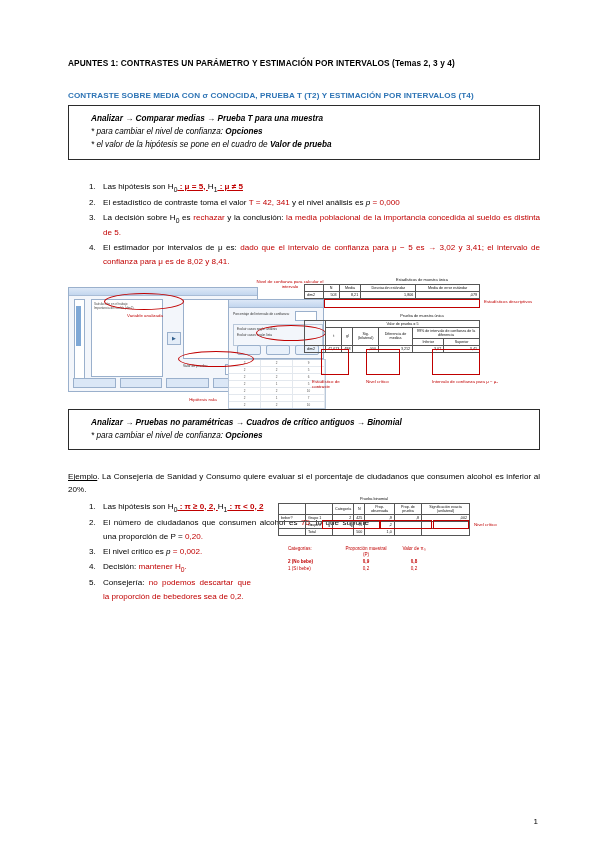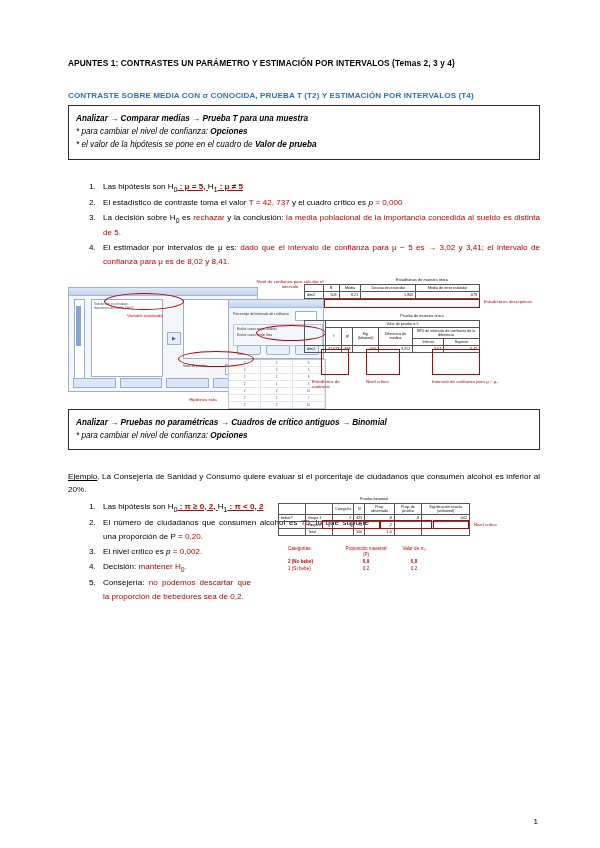--- a/index.html
+++ b/index.html
@@ -1,20 +1,20 @@
 <!DOCTYPE html>
 <html><head>
 <meta charset="utf-8">
 <style>
   html,body{margin:0;padding:0;background:#fff;}
   body{width:600px;height:848px;font-family:"Liberation Sans",sans-serif;color:#000;position:relative;overflow:hidden;}
   .page{position:absolute;inset:0;padding:58px 60px 0 68px;box-sizing:border-box;border-radius:17px;}
   .doc-title{font-size:8.3px;font-weight:bold;letter-spacing:.1px;margin:0 0 22px 0;line-height:1.3;}
   .sec-head{font-size:8.1px;font-weight:bold;color:#2e74b5;letter-spacing:.1px;margin:0 0 5px 0;}
-  .cmd-box{border:1px solid #2b2b2b;padding:6px 9px 7px 7px;box-sizing:border-box;margin-bottom:20px;}
+  .cmd-box{border:1px solid #2b2b2b;padding:6px 9px 7px 22px;box-sizing:border-box;margin-bottom:20px;}
   .cmd-line{font-size:8.2px;font-style:italic;font-weight:bold;line-height:1.62;white-space:nowrap;}
   .cmd-line.sub{font-weight:normal;}
   .cmd-line.sub b{font-weight:bold;}
   .para{font-size:8.1px;line-height:1.63;text-align:justify;margin:0 0 2px 0;}
   .para u{text-decoration:underline;}
   ol.steps{margin:3px 0 0 0;padding-left:30px;font-size:8.1px;line-height:1.72;}
   ol.steps li{margin-bottom:1px;padding-left:5px;text-align:justify;}
   .red{color:#c00000;}
   .b{font-weight:bold;text-decoration:underline;}
   .figwrap{position:relative;width:100%;}
@@ -76,21 +76,21 @@
     <div class="cmd-line sub"><span>* para cambiar el nivel de confianza: </span><b>Opciones</b></div>
     <div class="cmd-line sub"><span>* el valor de la hipótesis se pone en el cuadro de </span><b>Valor de prueba</b></div>
   </div>
 
 
   <ol class="steps">
     <li>
       <span>Las hipótesis son H</span><sub>0</sub><span class="red b"> : μ = 5, </span><span>H</span><sub>1</sub><span class="red b"> : μ ≠ 5</span>
     </li>
     <li>
-      <span>El estadístico de contraste toma el valor </span><span class="red">T = 42, 737</span><span> y el cuadro crítico es </span><i>p</i><span class="red"> = 0,000</span>
+      <span>El estadístico de contraste toma el valor </span><span class="red">T = 42, 341</span><span> y el nivel análisis es </span><i>p</i><span class="red"> = 0,000</span>
     </li>
     <li>
       <span>La decisión sobre H</span><sub>0</sub><span> es </span><span class="red">rechazar</span><span> y la conclusión: </span><span class="red">la media poblacional de la importancia concedida al sueldo es distinta de 5.</span>
     </li>
     <li>
       <span>El estimador por intervalos de μ es: </span><span class="red">dado que el intervalo de confianza para μ − 5 es → 3,02 y 3,41; el intervalo de confianza para μ es de 8,02 y 8,41.</span>
     </li>
   </ol>
 
   <div class="figwrap spss-fig">

